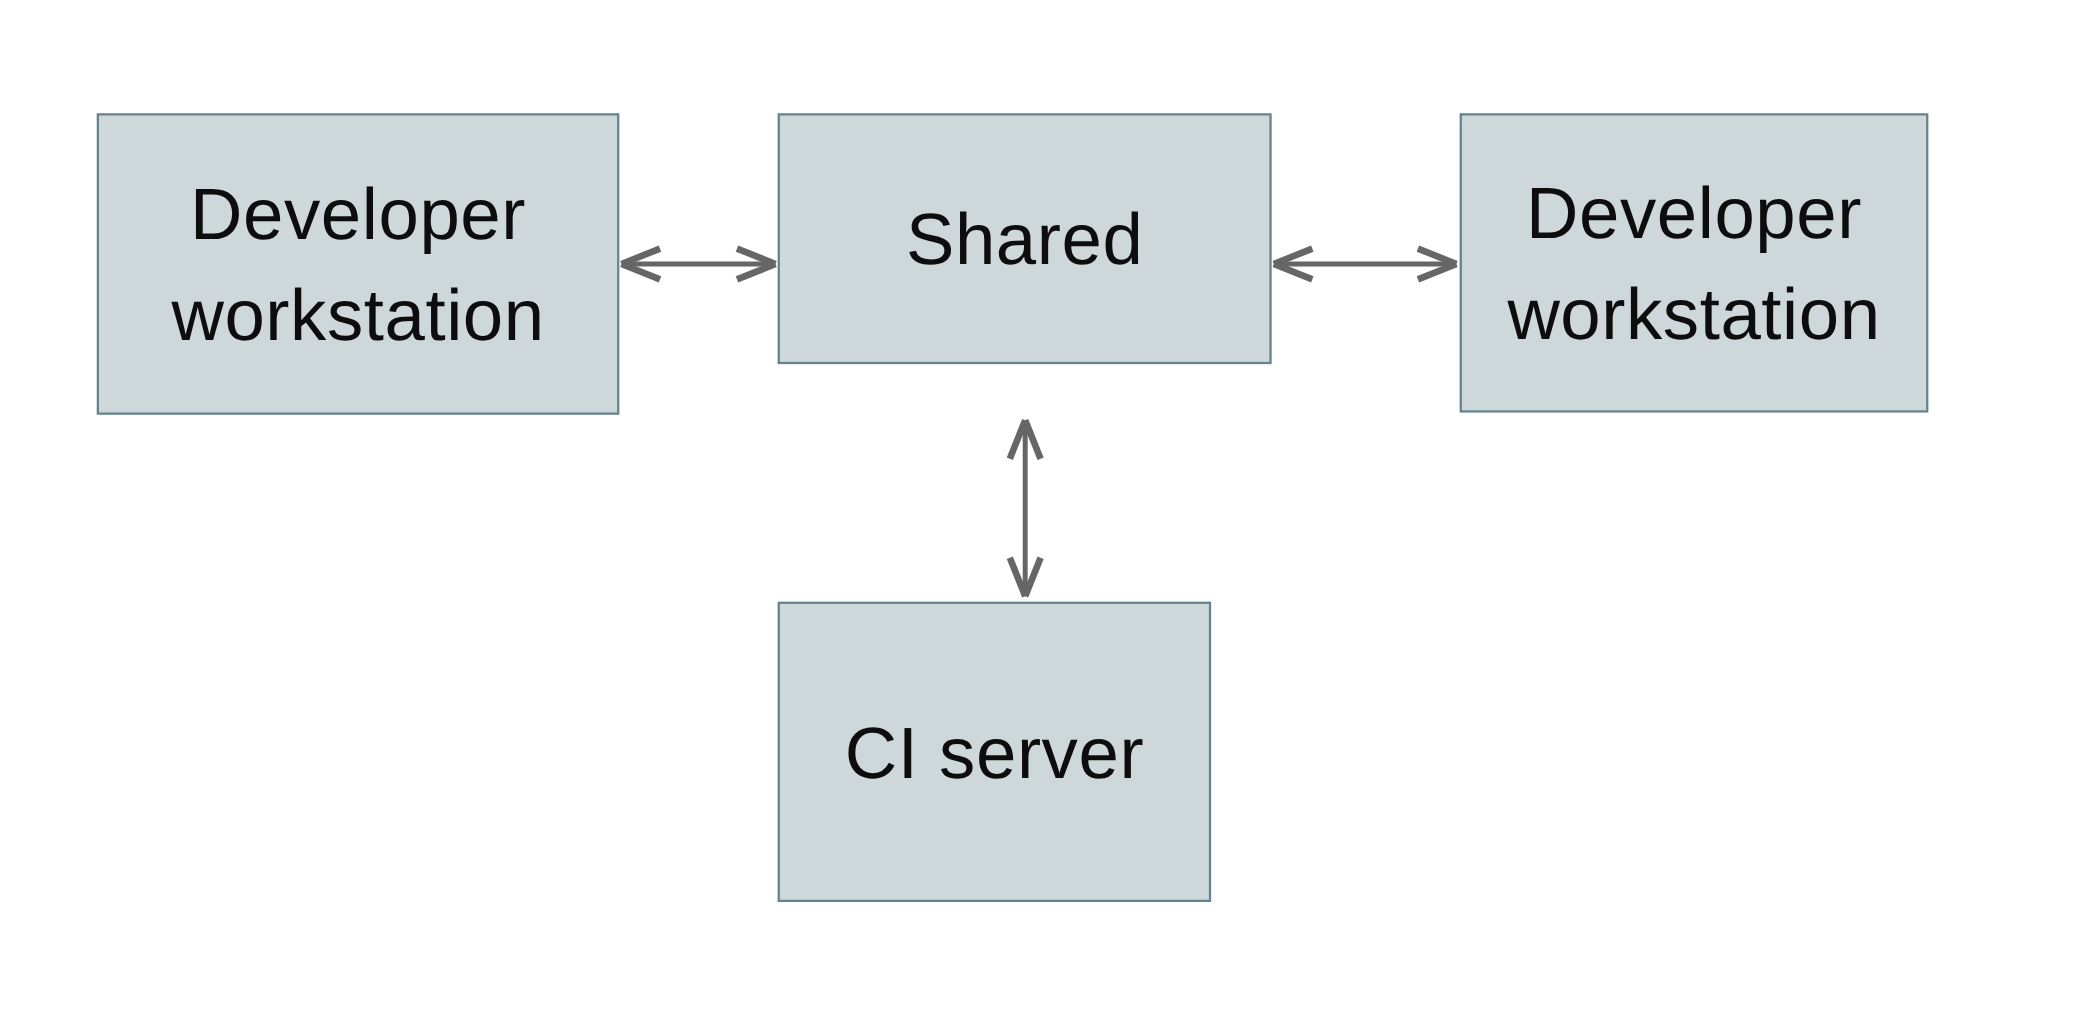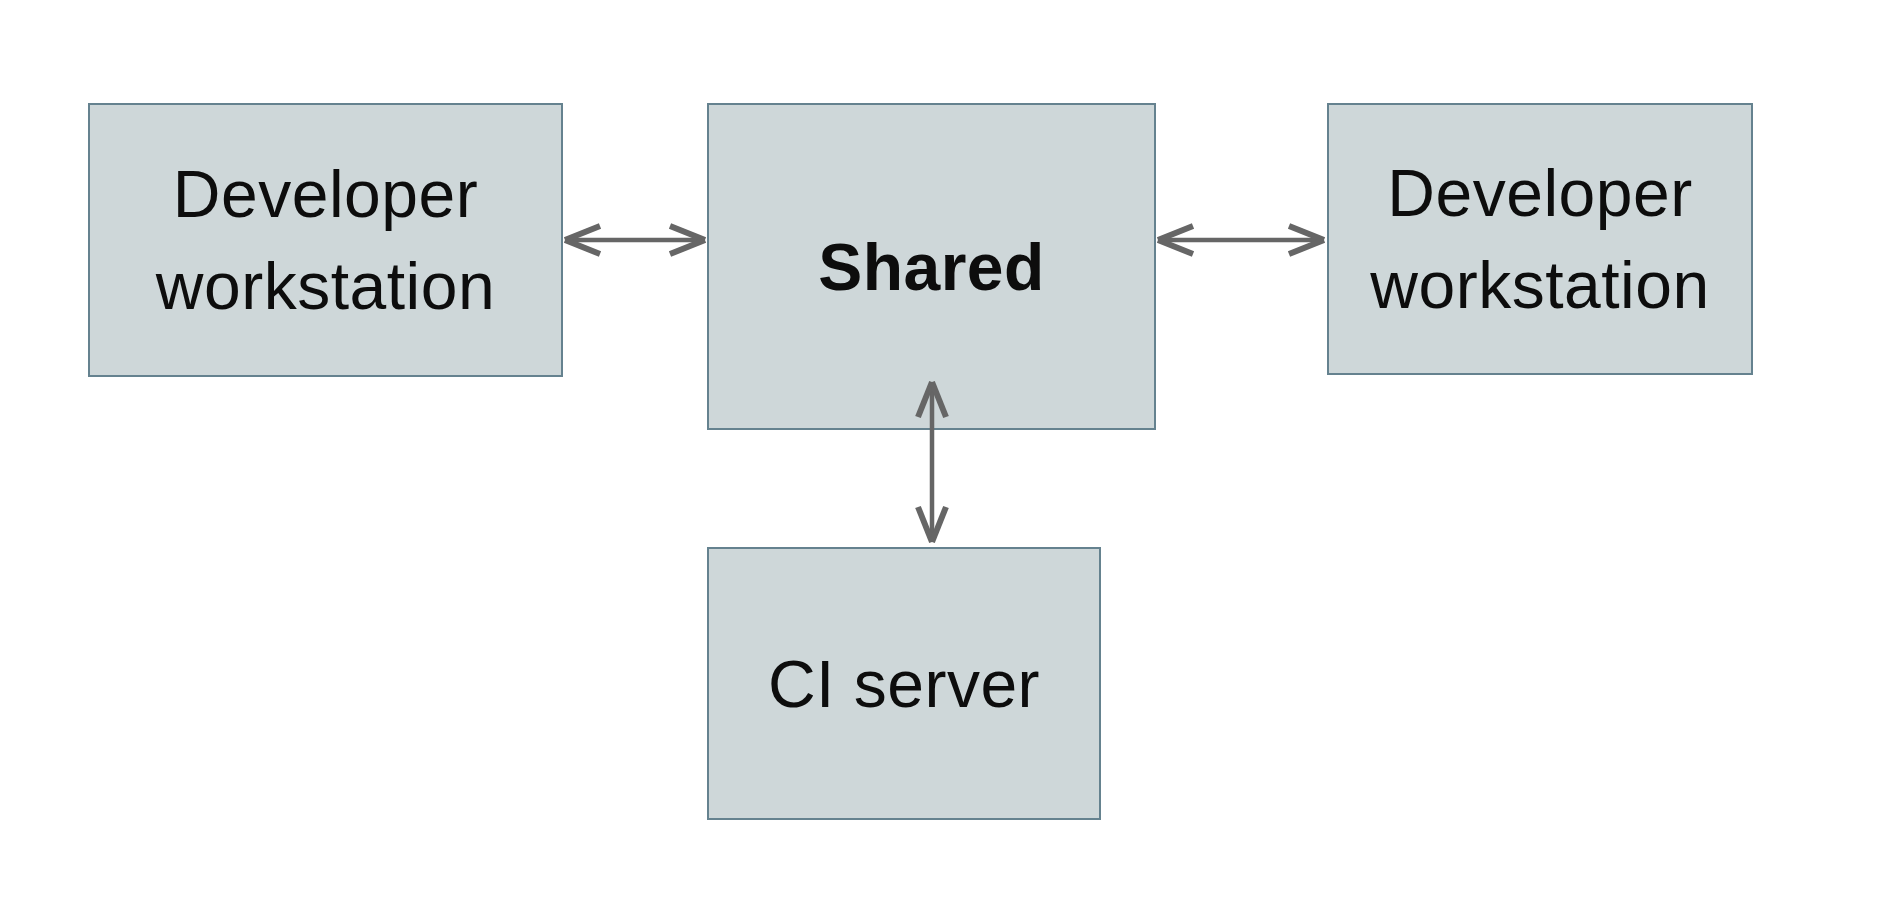--- a/index.html
+++ b/index.html
@@ -26,21 +26,21 @@
     display: flex;
     flex-direction: column;
     justify-content: center;
     text-align: center;
     font-size: 66px;
     line-height: 92px;
     letter-spacing: 0.5px;
     color: var(--text, #0d0d0d);
   }
   #node-dev-left      { left: 88px;   top: 103px; width: 475px; height: 274px; }
-  #node-shared-cache  { left: 707px;  top: 103px; width: 449px; height: 327px; font-weight: bold; }
+  #node-shared-cache  { left: 707px;  top: 103px; width: 449px; height: 228px; }
   #node-dev-right     { left: 1327px; top: 103px; width: 426px; height: 272px; }
   #node-ci-server     { left: 707px;  top: 547px; width: 394px; height: 273px; }
 
   .arrow { position: absolute; overflow: visible; }
   .arrow line {
     stroke: var(--arrow, #666666);
     fill: none;
   }
   .arrow .shaft { stroke-width: 4.5px; }
   .arrow .barb  { stroke-width: 6px; }

